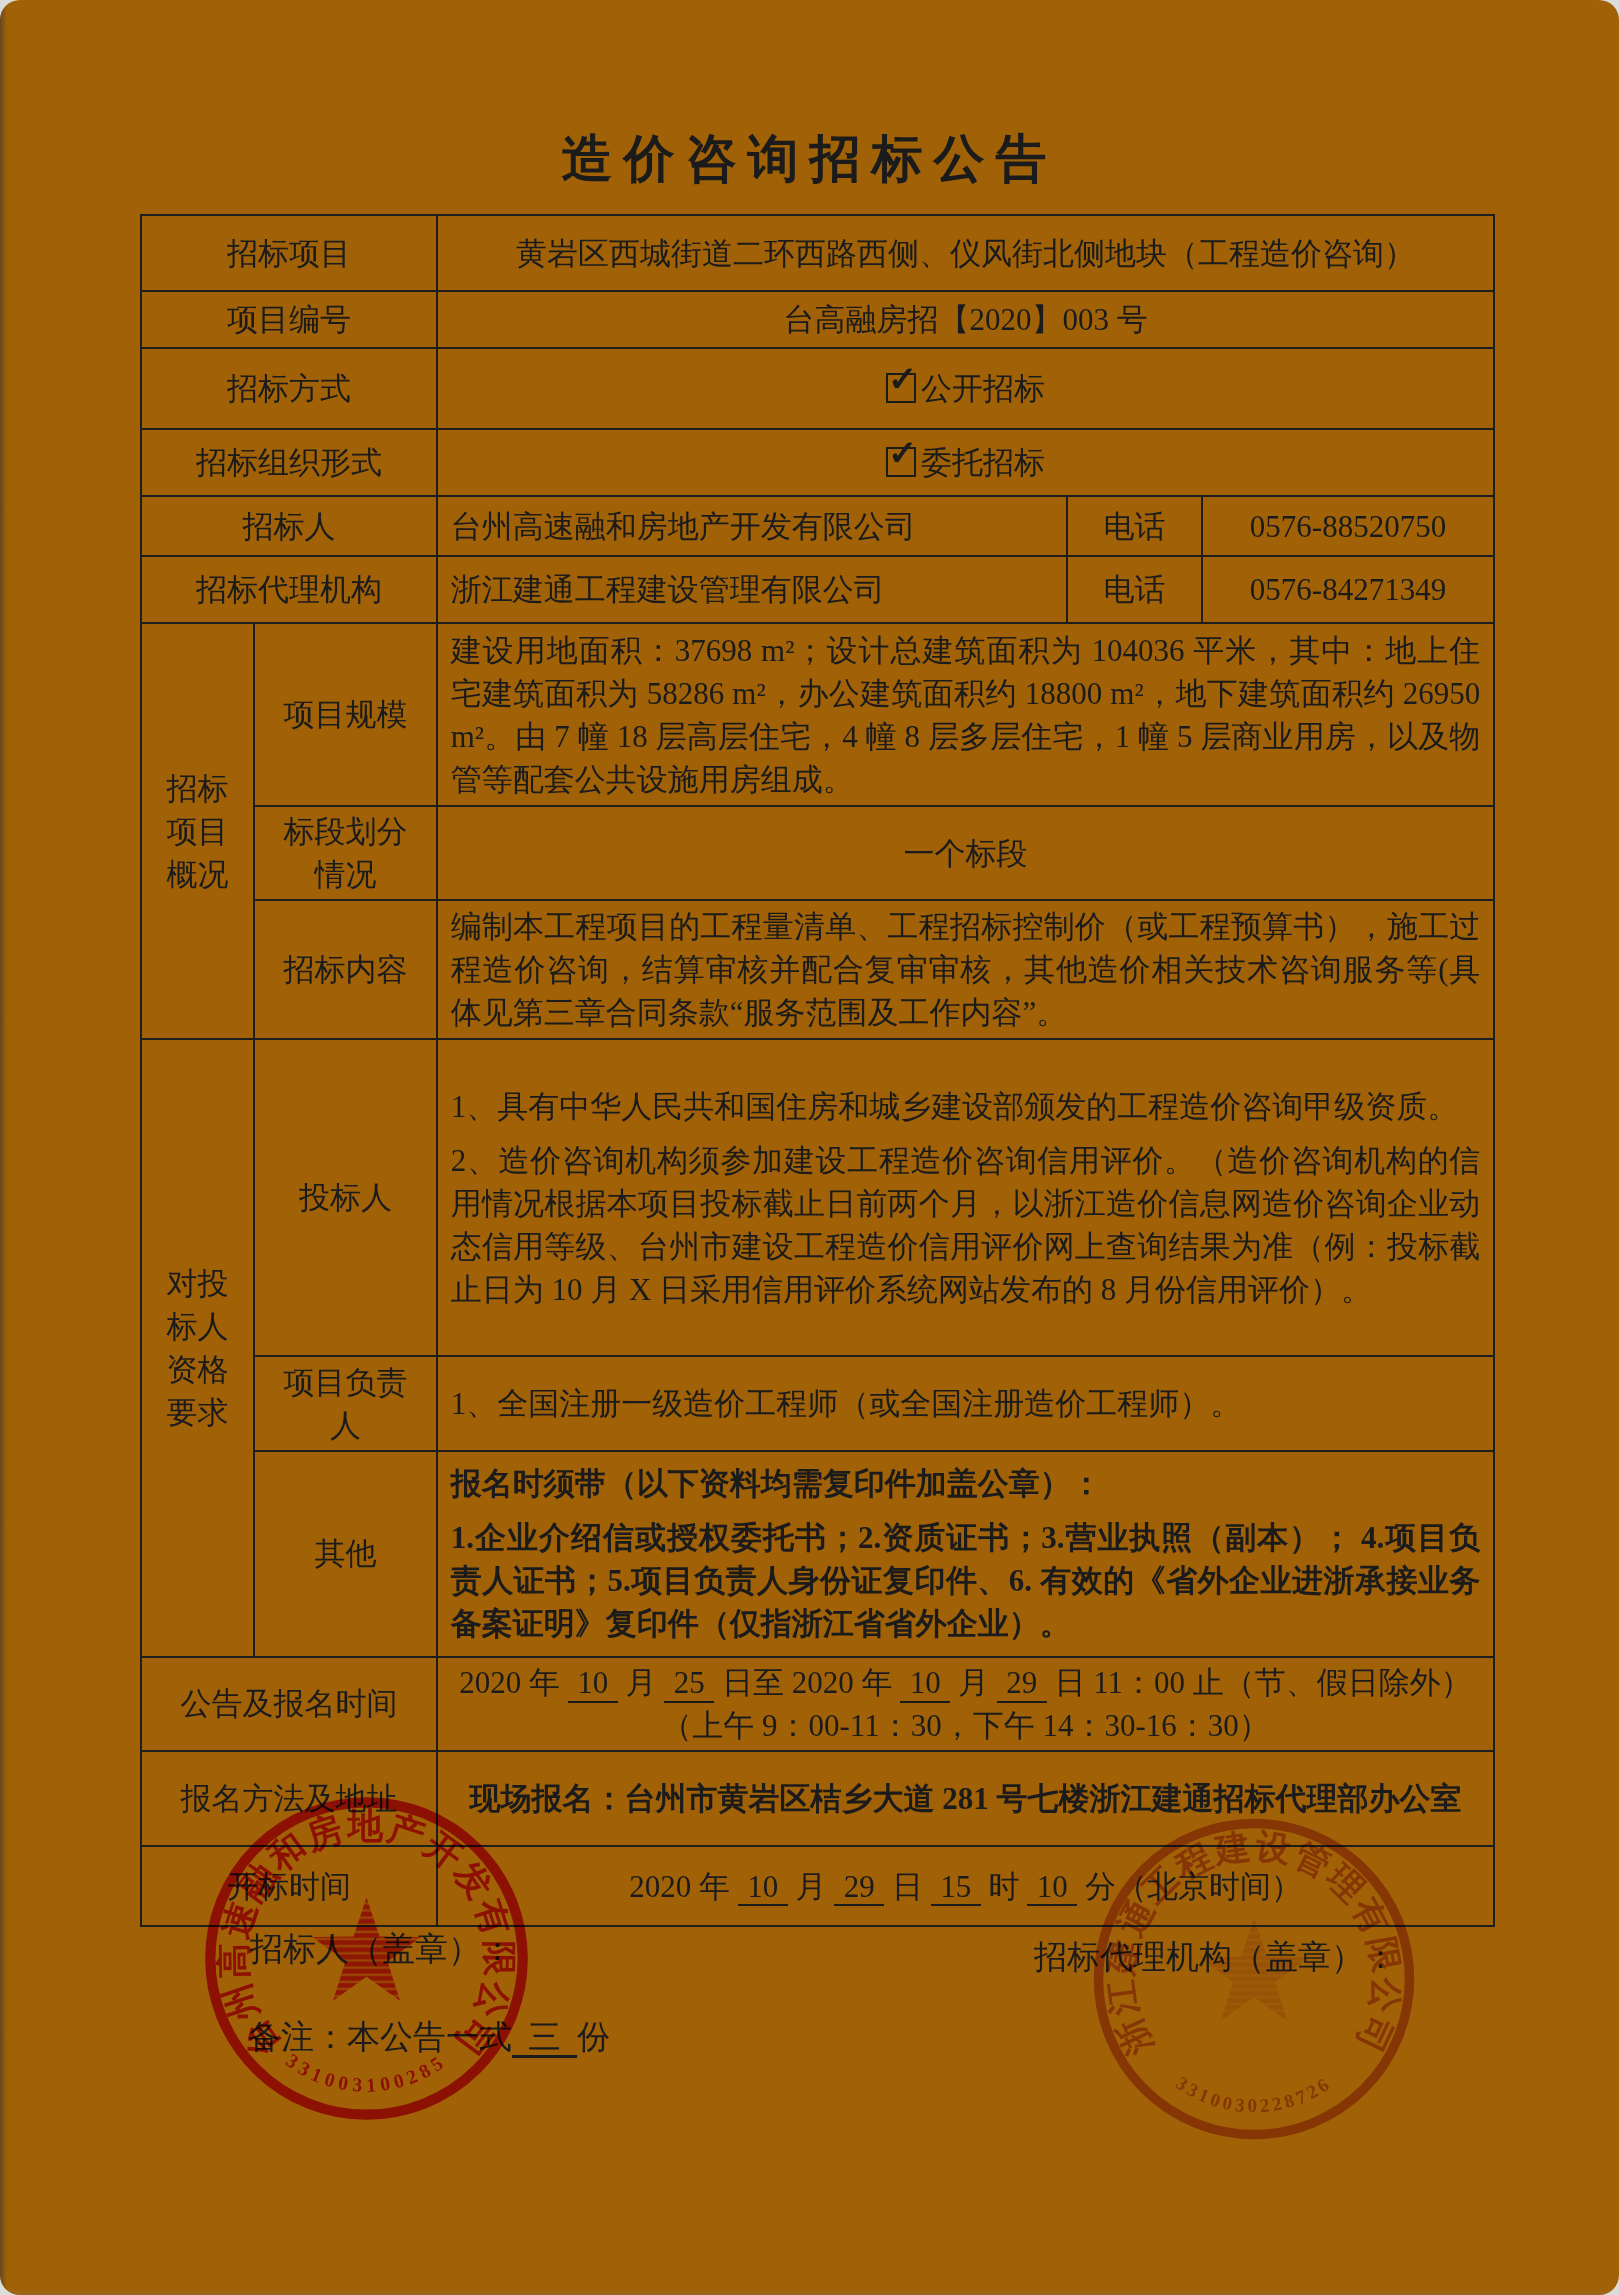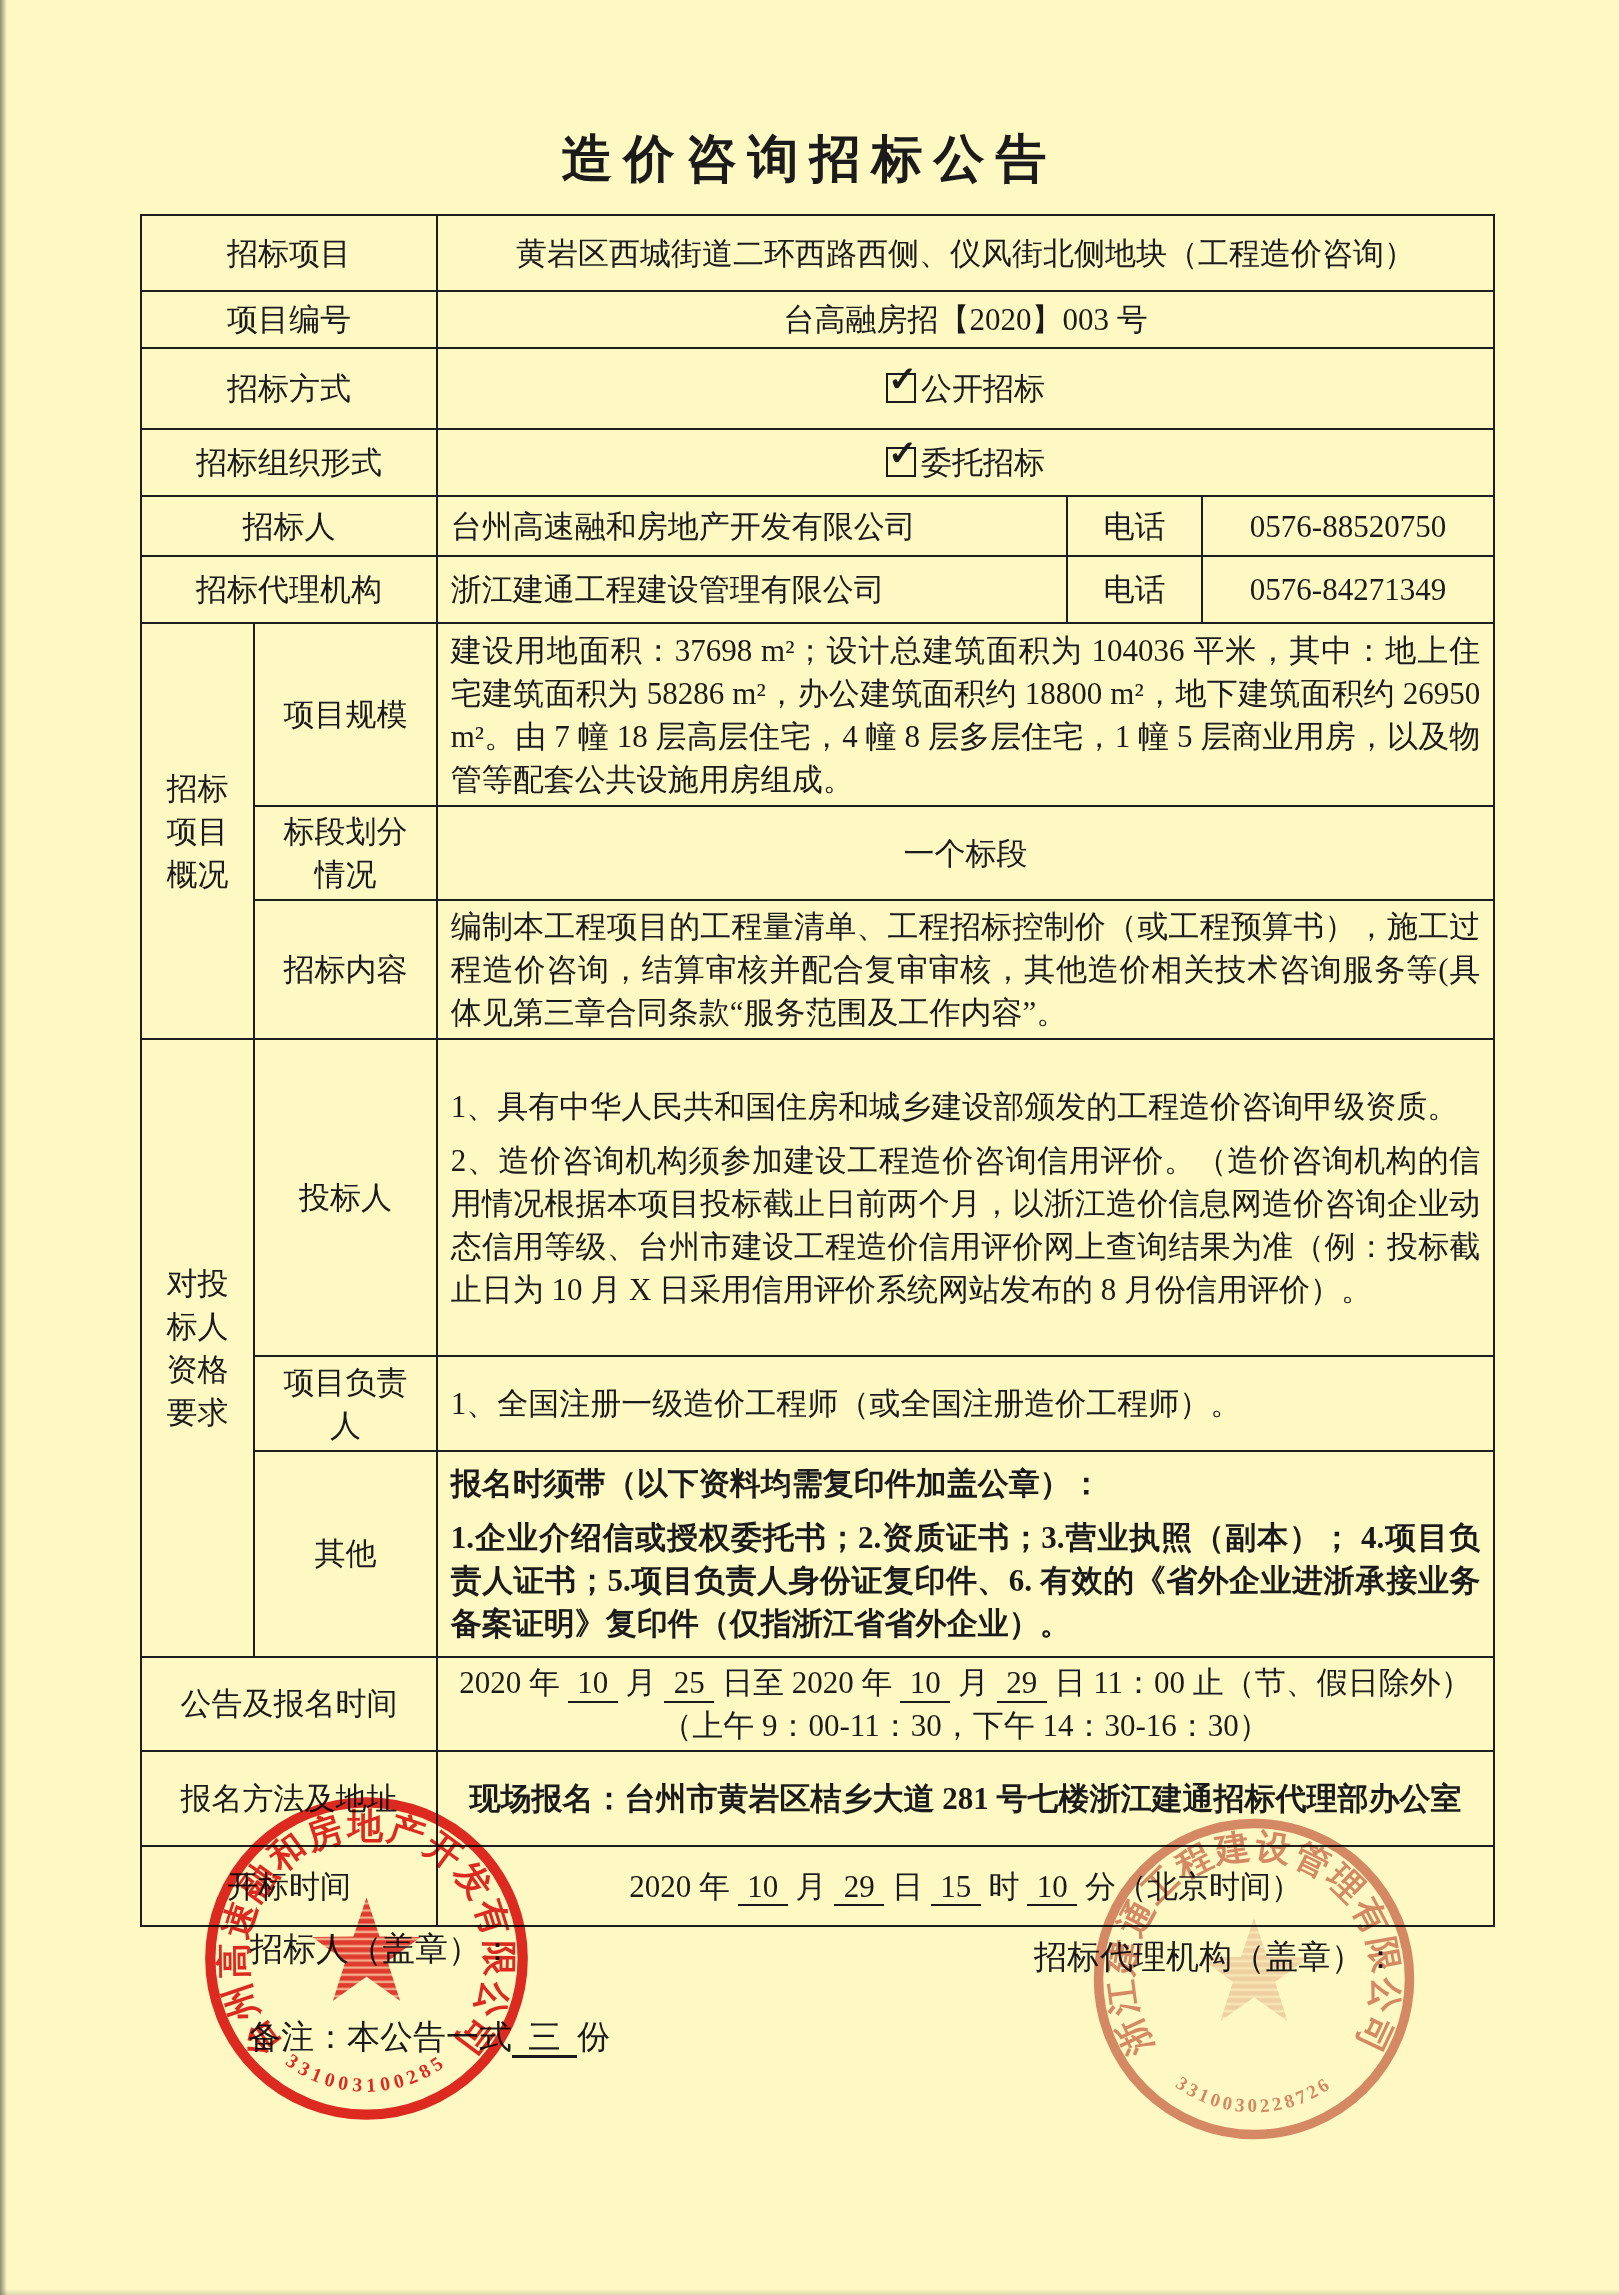--- a/index.html
+++ b/index.html
@@ -1,17 +1,17 @@
 <!DOCTYPE html>
 <html style="font-size:12.7px"><head>
 <meta charset="utf-8">
 <style>
   html,body{margin:0;padding:0;background:#dcdcda;}
-  .page{position:relative;width:1619px;height:2295px;margin:0 auto;background:#fef9c3;
-        font-family:"Liberation Serif","DejaVu Serif",serif;color:#1b1b1b;overflow:hidden;}
+  .page{position:relative;width:1619px;height:2295px;margin:0 auto;background:#a16207;
+        font-family:"Liberation Serif","DejaVu Serif",serif;color:#1b1b1b;overflow:hidden;border-radius:20px;}
   .edge-left{position:absolute;left:0;top:0;width:7.1px;height:100%;
         background:linear-gradient(to right,rgba(50,50,50,.55),rgba(50,50,50,0));}
   .edge-bottom{position:absolute;left:0;bottom:0;width:100%;height:6.3px;
         background:linear-gradient(to top,rgba(120,115,105,.25),rgba(120,115,105,0));}
   .title{position:absolute;left:0;top:125px;width:100%;text-align:center;
         font-size:51px;font-weight:bold;letter-spacing:11px;}
   table.doc{position:absolute;left:140px;top:214px;width:1353px;
         border-collapse:collapse;table-layout:fixed;}
   table.doc td{border:2.4px solid #1e1e1e;font-size:31px;line-height:43px;
         padding:3.2px 12.7px;vertical-align:middle;word-break:break-all;}

